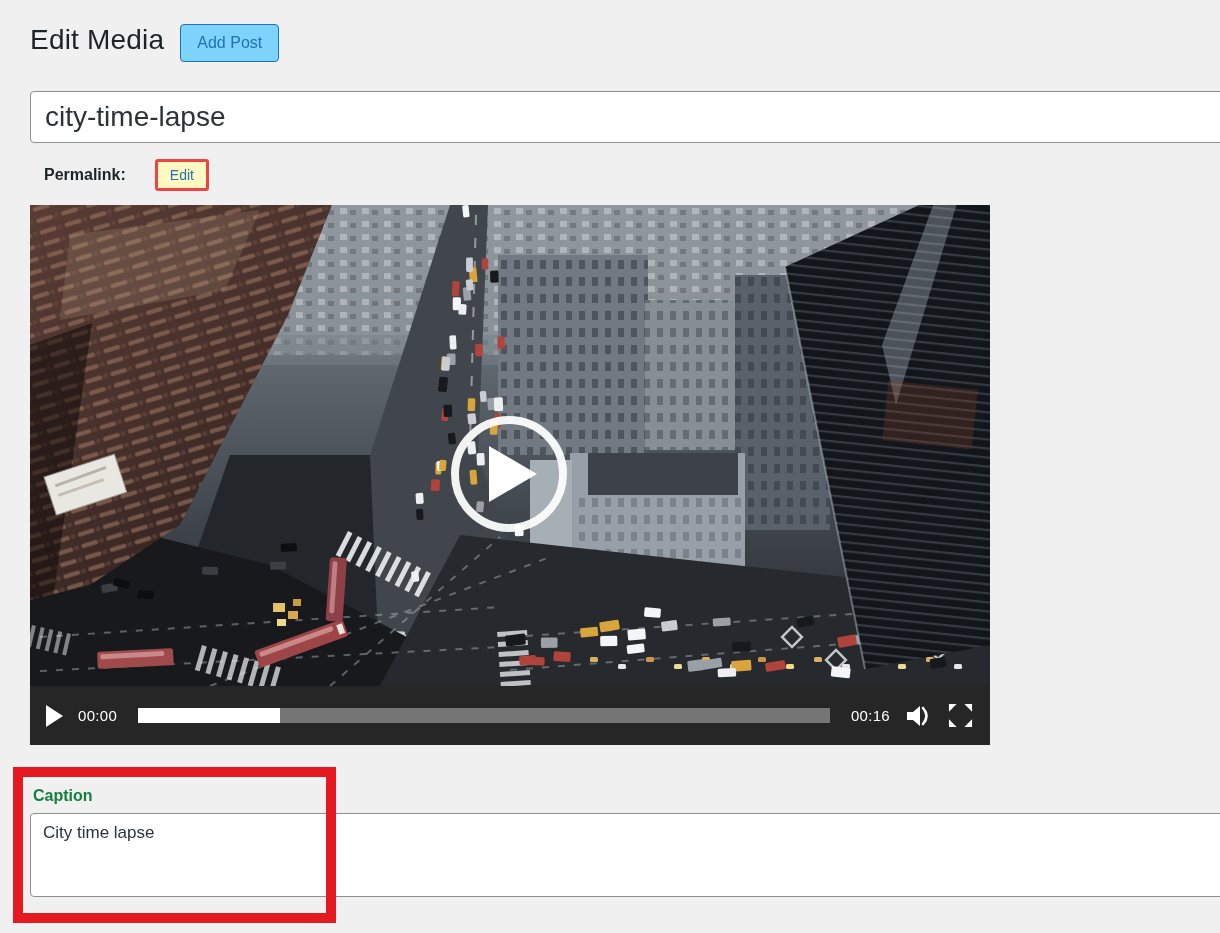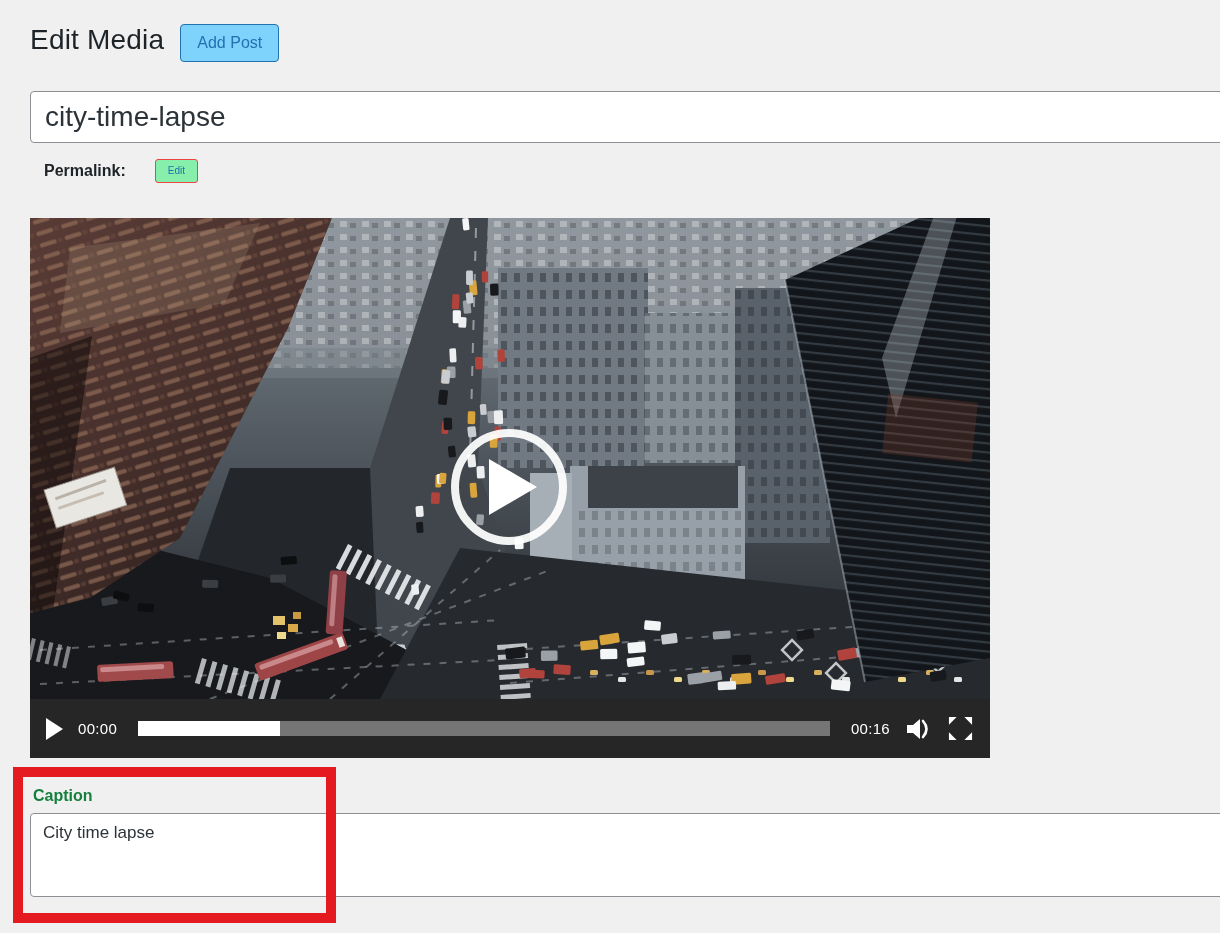--- a/index.html
+++ b/index.html
@@ -18,26 +18,26 @@
        box-sizing:border-box;border:1px solid #8c8f94;border-radius:4px;
        background:#fff;font-family:"Liberation Sans",sans-serif;
        font-size:28px;color:#2c3338;padding:0 14px;outline:none;}
 
   
   .permalink-row{position:absolute;left:44px;top:159px;display:flex;align-items:center;
        font-size:16px;white-space:nowrap;}
   .permalink-label{font-weight:700;color:#1d2327;margin-right:19px;}
   .permalink-link{color:#2271b1;text-decoration:underline;cursor:pointer;}
   .permalink-slug{font-weight:700;}
-  .permalink-edit-btn{font-family:"Liberation Sans",sans-serif;font-size:10px;color:#2271b1;
-       background:#86efac;border:1px solid #ef4444;border-radius:3px;
+  .permalink-edit-btn{font-family:"Liberation Sans",sans-serif;font-size:14px;color:#2271b1;
+       background:#fef9c3;border:3px solid #ef4444;border-radius:3px;
        margin-left:10px;padding:6px 12px;line-height:1;cursor:pointer;}
 
   
-  .video-player{position:absolute;left:30px;top:218px;width:960px;height:540px;background:#3b82f6;}
+  .video-player{position:absolute;left:30px;top:205px;width:960px;height:540px;background:#3b82f6;}
   .video-frame{position:relative;width:960px;height:481px;overflow:hidden;}
   .video-frame svg{display:block;}
   .play-overlay{position:absolute;left:421px;top:211px;width:116px;height:116px;
        border:8px solid rgba(255,255,255,.93);border-radius:50%;background:transparent;
        box-sizing:border-box;cursor:pointer;padding:0;}
   .play-overlay .tri{position:absolute;left:30px;top:22px;width:0;height:0;
        border-left:48px solid #fff;border-top:28px solid transparent;border-bottom:28px solid transparent;}
 
   .control-bar{height:59px;background:#262626;display:flex;align-items:center;
        padding:0 16px;box-sizing:border-box;gap:15px;}

